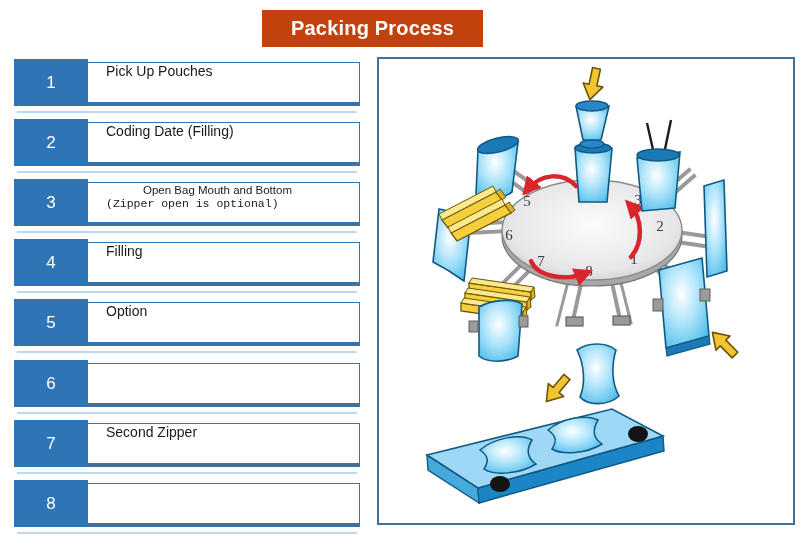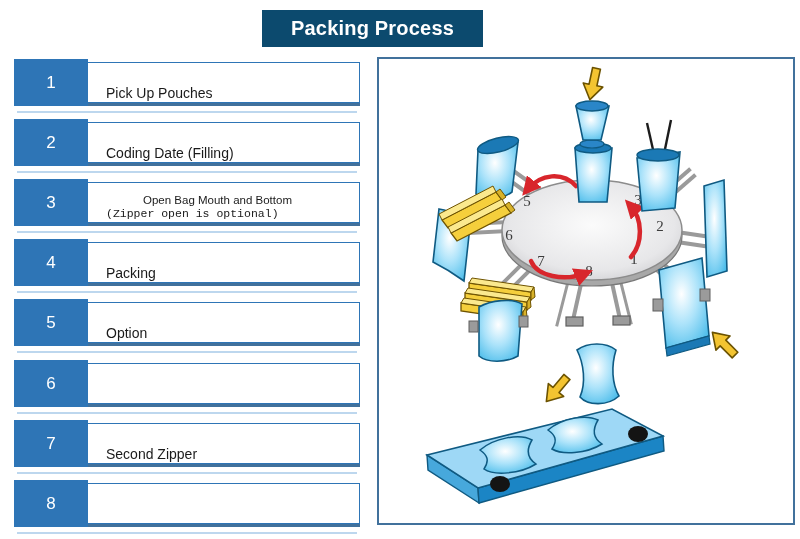--- a/index.html
+++ b/index.html
@@ -3,41 +3,41 @@
 <meta charset="utf-8">
 <style>
   html,body { margin:0; padding:0; background:#ffffff; }
   .page {
     position:relative; width:800px; height:539px; background:#ffffff;
     font-family:"Liberation Sans", sans-serif; overflow:hidden;
   }
   
   .title-bar {
     position:absolute; left:262px; top:10px; width:221px; height:37px;
-    background:#0c4a6e; color:#ffffff; font-size:20px; font-weight:bold;
+    background:#c2410c; color:#ffffff; font-size:20px; font-weight:bold;
     display:flex; align-items:center; justify-content:center; letter-spacing:0.2px;text-align:right;
   }
   
   .row {
     position:absolute; left:14px; width:346px; height:41px;
     background:#ffffff; border:1px solid #2E75B6; box-sizing:border-box;
     box-shadow:0 3px 0 #41719C;
   }
   .row::after {
     content:""; position:absolute; left:2px; right:2px; bottom:-11px; height:2px;
     background:#BDD7EE;
   }
   .row .num {
     position:absolute; left:-1px; top:-4px; width:74px; height:47px;
     background:#2E75B6; color:#ffffff; font-size:17px;
     display:flex; align-items:center; justify-content:center;
   }
   .row .txt {
     position:absolute; left:74px; right:4px; top:0; bottom:0;
-    display:flex; flex-direction:column; justify-content:flex-end; padding-left:17px;
+    display:flex; flex-direction:column; justify-content:flex-start; padding-left:17px;
   }
   .row .label { font-size:14px; color:#1a1a1a; line-height:1.25; }
   .row.small .label { font-size:11.5px;margin-left:37px; }
   .row .sub { font-size:11.5px; color:#1a1a1a; line-height:1.3;font-family:Liberation Mono, monospace; }
   .row .sub:empty { display:none; }
   
   .panel {
     position:absolute; left:377px; top:57px; width:418px; height:468px;
     border:2px solid #41719C; box-sizing:border-box; background:#ffffff;
   }
@@ -69,21 +69,21 @@
   <div class="row small" style="top:182px">
     <div class="num">3</div>
     <div class="txt">
         <div class="label">Open Bag Mouth and Bottom</div>
         <div class="sub">(Zipper open is optional)</div>
       </div>
   </div>
   <div class="row" style="top:242px">
     <div class="num">4</div>
     <div class="txt">
-        <div class="label">Packing</div>
+        <div class="label">Filling</div>
       </div>
   </div>
   <div class="row" style="top:302px">
     <div class="num">5</div>
     <div class="txt">
         <div class="label">Option</div>
       </div>
   </div>
   <div class="row" style="top:363px">
     <div class="num">6</div>

